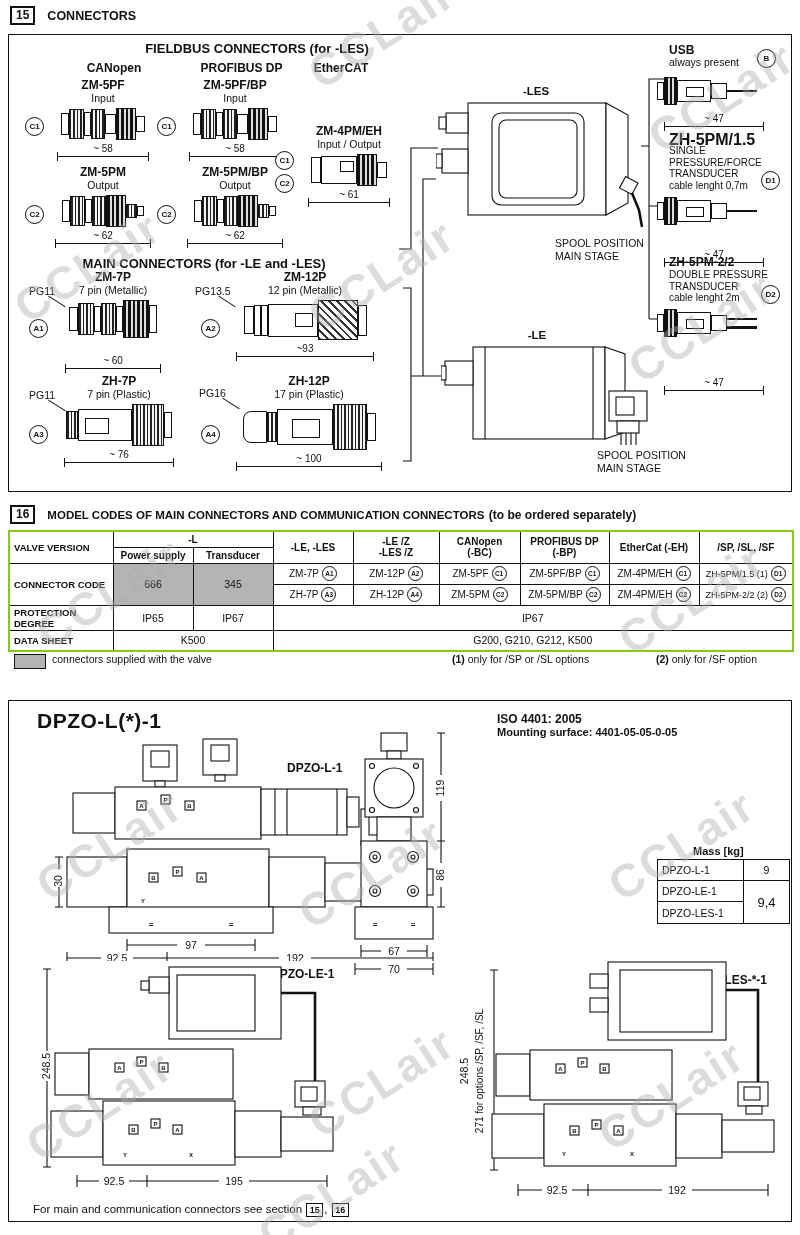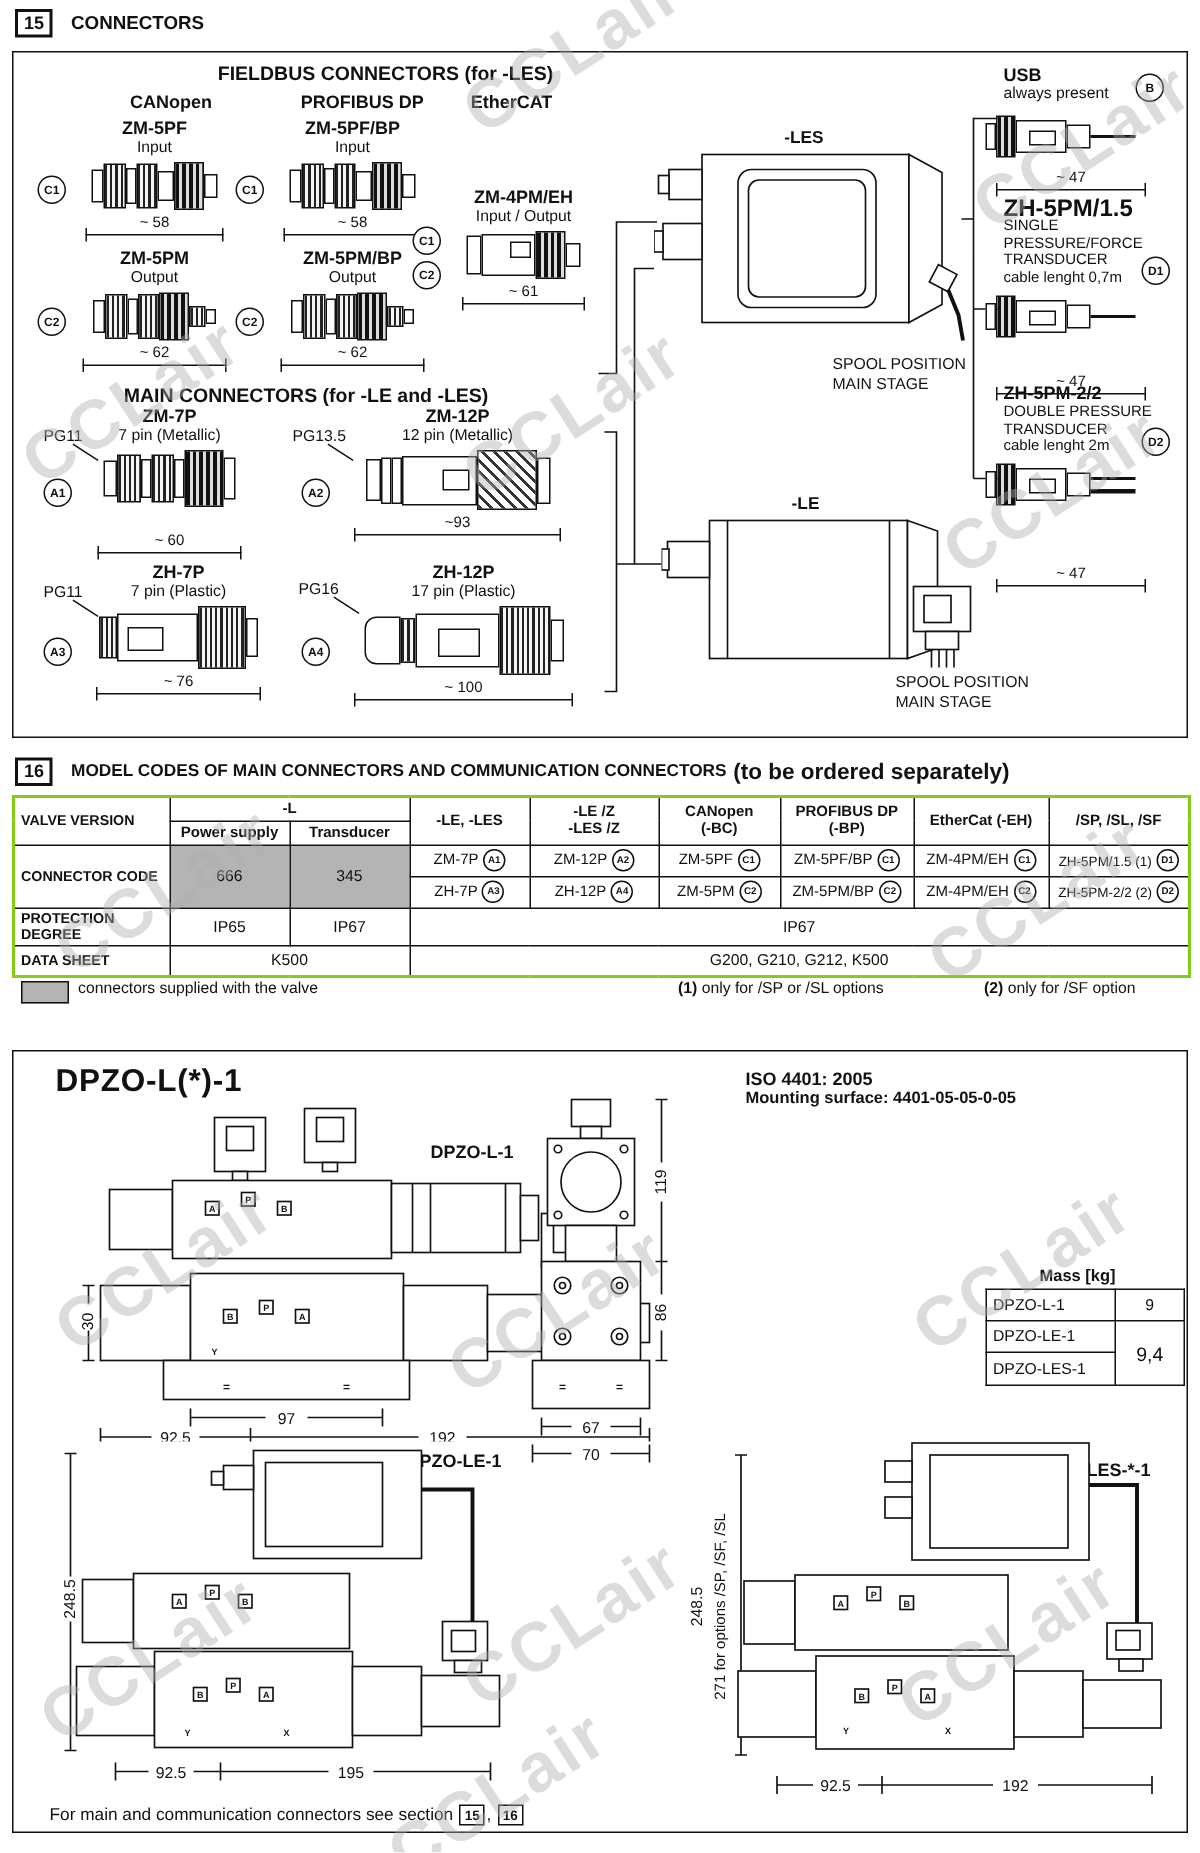--- a/index.html
+++ b/index.html
@@ -6,21 +6,21 @@
   .page{position:relative;width:800px;height:1235px;background:#fff;overflow:hidden;
         font-family:"Liberation Sans",sans-serif;color:#111;}
   .abs{position:absolute;}
   .b{font-weight:bold;}
   .ctr{text-align:center;}
   .pre{white-space:pre-line;}
   
   .secnum{display:inline-block;border:2px solid #111;font-weight:bold;font-size:12px;
           padding:0 4px;line-height:15px;margin-right:12px;vertical-align:middle;}
   .sectitle{font-weight:bold;font-size:12.5px;vertical-align:middle;}
-  .secsuffix{font-weight:bold;font-size:15px;vertical-align:middle;margin-top:28px;}
+  .secsuffix{font-weight:bold;font-size:12px;vertical-align:middle;margin-top:28px;}
   
   .frame{position:absolute;border:1.6px solid #111;background:#fff;box-sizing:border-box;}
   
   .cgroup{position:absolute;display:flex;flex-direction:column;align-items:center;}
   .cname{font-size:12px;font-weight:bold;line-height:13px;}
   .csub{font-size:10.5px;line-height:12px;margin-bottom:2px;}
   .conn{display:flex;align-items:center;margin:2px 0 1px 0;}
   .seg{box-sizing:border-box;border:1px solid #111;background:#fff;flex-shrink:0;}
   .kn{box-sizing:border-box;border:1px solid #111;flex-shrink:0;
       background:repeating-linear-gradient(90deg,#222 0 1.5px,#f5f5f5 1.5px 3.5px);}

